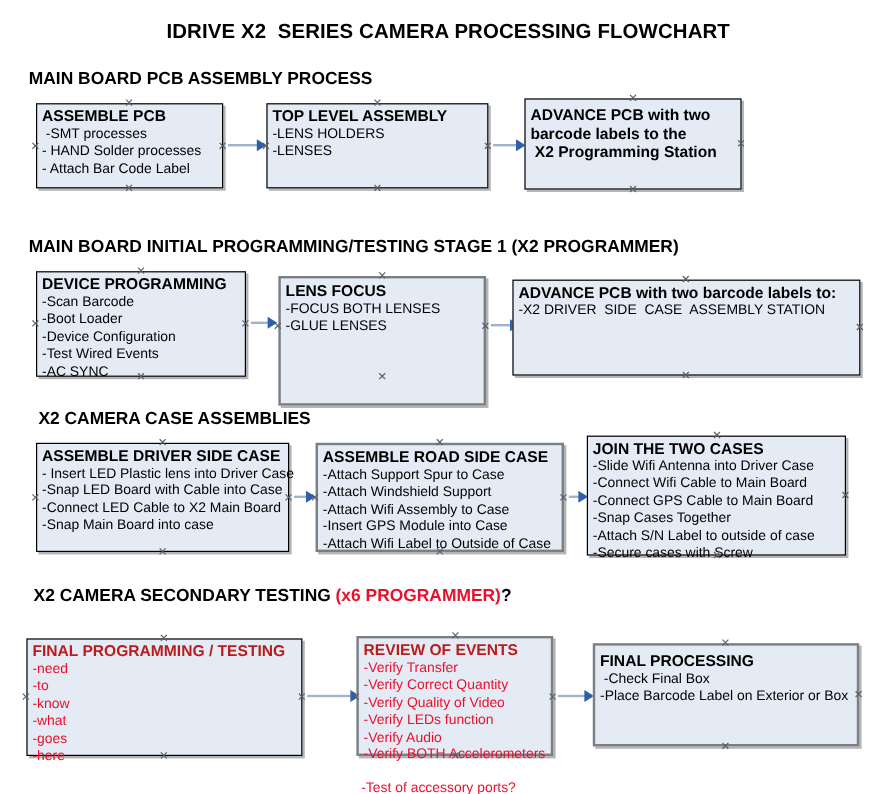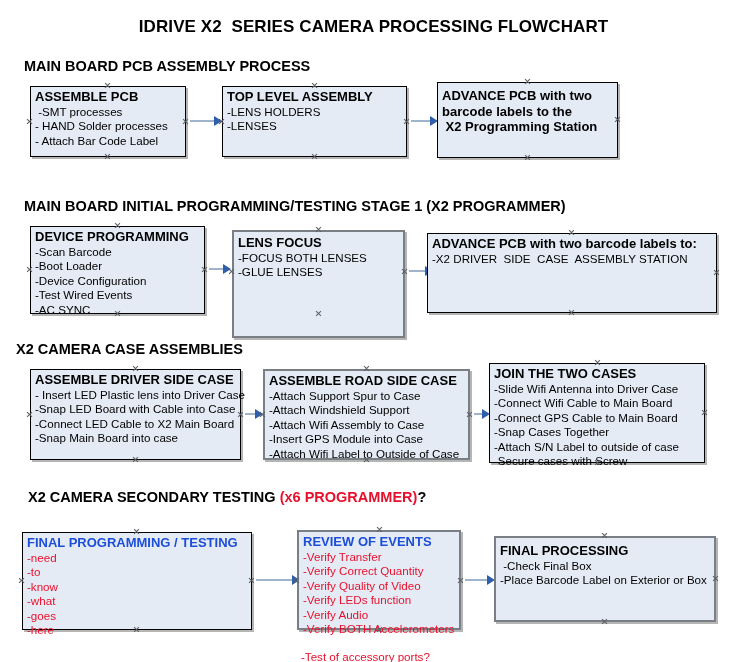--- a/index.html
+++ b/index.html
@@ -58,21 +58,21 @@
     right: 2px;
   }
   .box-title {
     font-size: 13px;
     font-weight: bold;
     color: #000000;
     line-height: 15.5px;
     white-space: pre;
   }
   .box-title.red {
-    color: #1d4ed8;
+    color: #b91c1c;
   }
   .box-line {
     font-size: 11.6px;
     color: #000000;
     line-height: 14.6px;
     white-space: pre;
   }
   .box-line.red {
     color: #e8112d;
   }
@@ -209,21 +209,21 @@
   <div class="box" style="left:427px; top:233px; width:290px; height:80px;">
     <div class="box-inner">
       <div class="box-title">ADVANCE PCB with two barcode labels to:</div>
       <div class="box-line">-X2 DRIVER  SIDE  CASE  ASSEMBLY STATION</div>
     </div>
   </div>
   <div class="xmark" style="left:568px; top:229px;"></div>
   <div class="xmark" style="left:568px; top:309px;"></div>
   <div class="xmark" style="left:713px; top:269px;"></div>
 
-  <div class="section-head" style="left:16px; top:341px;">X2 CAMERA CASE ASSEMBLIES</div>
+  <div class="section-head" style="left:32px; top:341px;">X2 CAMERA CASE ASSEMBLIES</div>
 
   <div class="box" style="left:30px; top:369px; width:211px; height:91px;">
     <div class="box-inner">
       <div class="box-title">ASSEMBLE DRIVER SIDE CASE</div>
       <div class="box-line">- Insert LED Plastic lens into Driver Case</div>
       <div class="box-line">-Snap LED Board with Cable into Case</div>
       <div class="box-line">-Connect LED Cable to X2 Main Board</div>
       <div class="box-line">-Snap Main Board into case</div>
     </div>
   </div>

